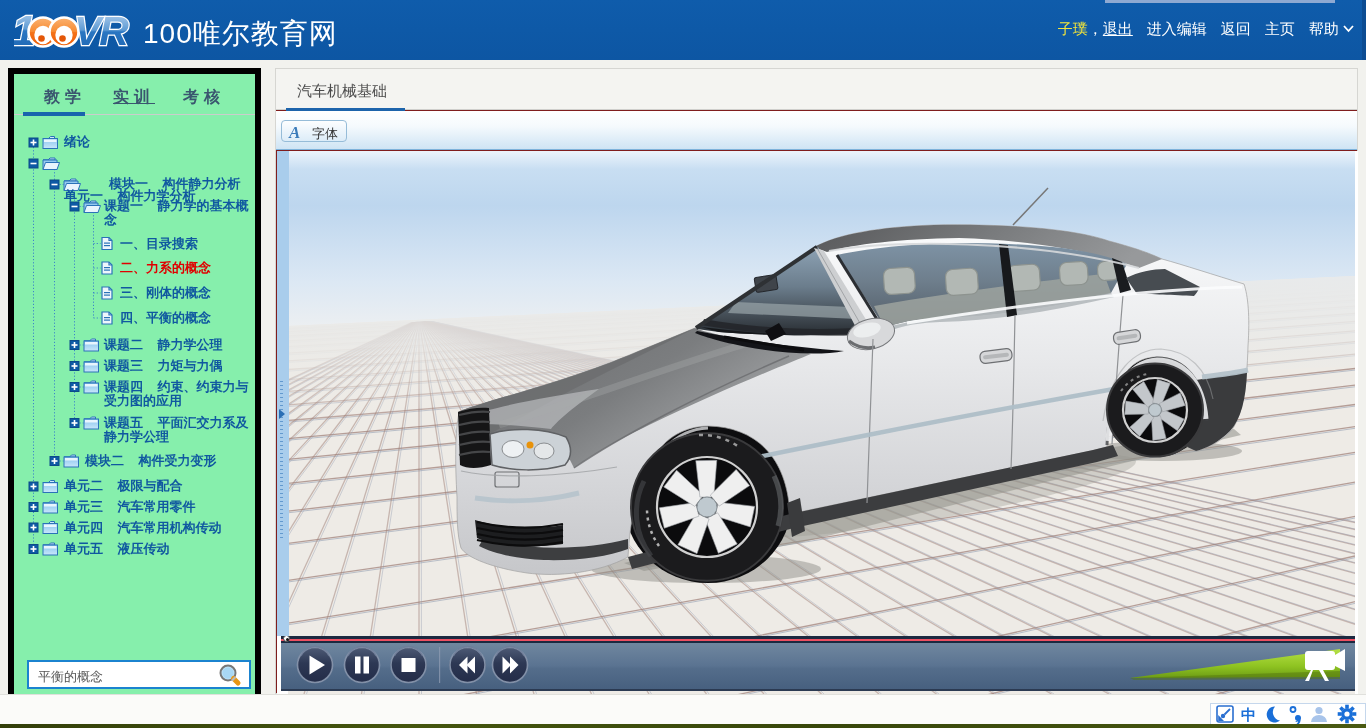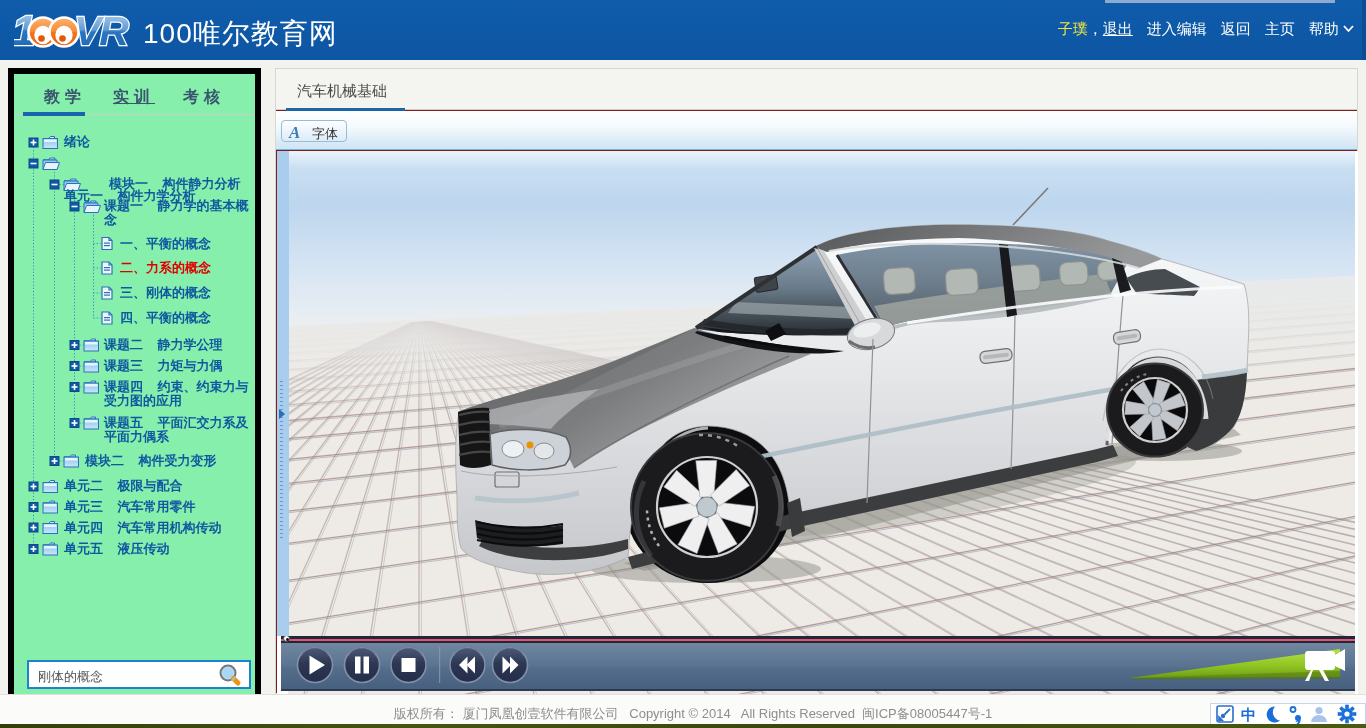--- a/index.html
+++ b/index.html
@@ -207,38 +207,38 @@
         <rect x="18.7" y="428.0" width="1.6" height="6" fill="#fff"></rect>
 <path d="M29 427.0 h5.5 l2 -2 h4 v2 h-11.5 z" fill="#cfe8fa" stroke="#2a72b8" stroke-width="1"></path>
         <rect x="29" y="427.0" width="14.5" height="10" fill="url(#gfold)" stroke="#2a72b8" stroke-width="1"></rect>
         <rect x="30" y="428.0" width="12.5" height="2.5" fill="#e9f5fe"></rect>
 </svg>
 <div class="trow" style="left:50px;top:16px;">绪论</div>
 <div class="trow" style="left:50px;top:30px;margin-top:40px;">单元一&nbsp;&nbsp;&nbsp;&nbsp;构件力学分析</div>
 <div class="trow" style="left:71px;top:58px;margin-left:24px;">模块一&nbsp;&nbsp;&nbsp;&nbsp;构件静力分析</div>
 <div class="trow" style="left:90px;top:80px;">课题一&nbsp;&nbsp;&nbsp;&nbsp;静力学的基本概</div>
 <div class="trow" style="left:90px;top:94px;">念</div>
-<div class="trow" style="left:106px;top:118px;">一、平衡的概念</div>
+<div class="trow" style="left:106px;top:118px;">一、目录搜索</div>
 <div class="trow red" style="left:106px;top:142px;text-align:center;">二、力系的概念</div>
 <div class="trow" style="left:106px;top:167px;">三、刚体的概念</div>
 <div class="trow" style="left:106px;top:192px;">四、平衡的概念</div>
 <div class="trow" style="left:90px;top:219px;">课题二&nbsp;&nbsp;&nbsp;&nbsp;静力学公理</div>
 <div class="trow" style="left:90px;top:240px;">课题三&nbsp;&nbsp;&nbsp;&nbsp;力矩与力偶</div>
 <div class="trow" style="left:90px;top:261px;">课题四&nbsp;&nbsp;&nbsp;&nbsp;约束、约束力与</div>
 <div class="trow" style="left:90px;top:275px;">受力图的应用</div>
 <div class="trow" style="left:90px;top:297px;">课题五&nbsp;&nbsp;&nbsp;&nbsp;平面汇交力系及</div>
-<div class="trow" style="left:90px;top:311px;">平面力偶系</div>
+<div class="trow" style="left:90px;top:311px;">静力学公理</div>
 <div class="trow" style="left:71px;top:335px;text-align:center;">模块二&nbsp;&nbsp;&nbsp;&nbsp;构件受力变形</div>
 <div class="trow" style="left:50px;top:360px;">单元二&nbsp;&nbsp;&nbsp;&nbsp;极限与配合</div>
 <div class="trow" style="left:50px;top:381px;">单元三&nbsp;&nbsp;&nbsp;&nbsp;汽车常用零件</div>
 <div class="trow" style="left:50px;top:402px;">单元四&nbsp;&nbsp;&nbsp;&nbsp;汽车常用机构传动</div>
 <div class="trow" style="left:50px;top:423px;">单元五&nbsp;&nbsp;&nbsp;&nbsp;液压传动</div>
     </div>
   <div id="searchbox">
-      <span>刚体的概念</span>
+      <span>平衡的概念</span>
     <svg width="26" height="26" style="position:absolute;right:6px;top:0px;" viewBox="0 0 26 26">
       <circle cx="11" cy="11" r="7.5" fill="#bde0f6" stroke="#777" stroke-width="2"></circle>
       <circle cx="11" cy="11" r="5.5" fill="#a8d7f4"></circle>
       <path d="M16.5 16.5 L21 21" stroke="#e89614" stroke-width="5" stroke-linecap="round"></path>
       <path d="M16 16 L17.5 17.5" stroke="#bbb" stroke-width="5"></path>
     </svg>
   </div>
 </div>
 
 <div id="main">
@@ -629,21 +629,20 @@
           <polygon points="221.5,13.5 221.5,30.5 230,22" fill="#fff"></polygon>
           <polygon points="229,13.5 229,30.5 237.5,22" fill="#fff"></polygon>
 </svg>
       </div>
     <div id="ctrlend"></div>
   </div>
 </div>
 
 <div id="footline"></div>
 <div id="footer">
-  <div id="copy">版权所有：&nbsp;厦门凤凰创壹软件有限公司&nbsp;&nbsp; Copyright © 2014&nbsp;&nbsp; All Rights Reserved&nbsp; 闽ICP备08005447号-1</div>
   <div id="ime">
       <svg width="154" height="20" viewBox="0 0 154 20" style="position:absolute;left:0;top:0;">
 <rect x="6" y="2" width="16" height="16" rx="2" fill="#fff" stroke="#2a6fd0" stroke-width="1.6"></rect>
 <polygon points="7.2,17 7.2,11 13,17" fill="#2a6fd0"></polygon>
 <circle cx="12" cy="12" r="2.2" fill="#2a6fd0"></circle>
 <path d="M13.5 10.5 L19 5" stroke="#2a6fd0" stroke-width="1.8"></path>
 <text x="30" y="15.5" font-size="15" font-weight="bold" fill="#1a6fd8" font-family="Liberation Sans">中</text>
 <path d="M 64 2.5 a 8 8 0 1 0 5 14 a 8.5 8.5 0 0 1 -5 -14 z" fill="#1a6fd8"></path>
 <circle cx="82" cy="5.5" r="2.5" fill="none" stroke="#1a6fd8" stroke-width="1.8"></circle>
 <path d="M 85.5 11.5 a 3.2 3.2 0 1 1 -1.5 6.1 q 2.8 -0.5 2.3 -3.2 z" fill="#1a6fd8"></path>

